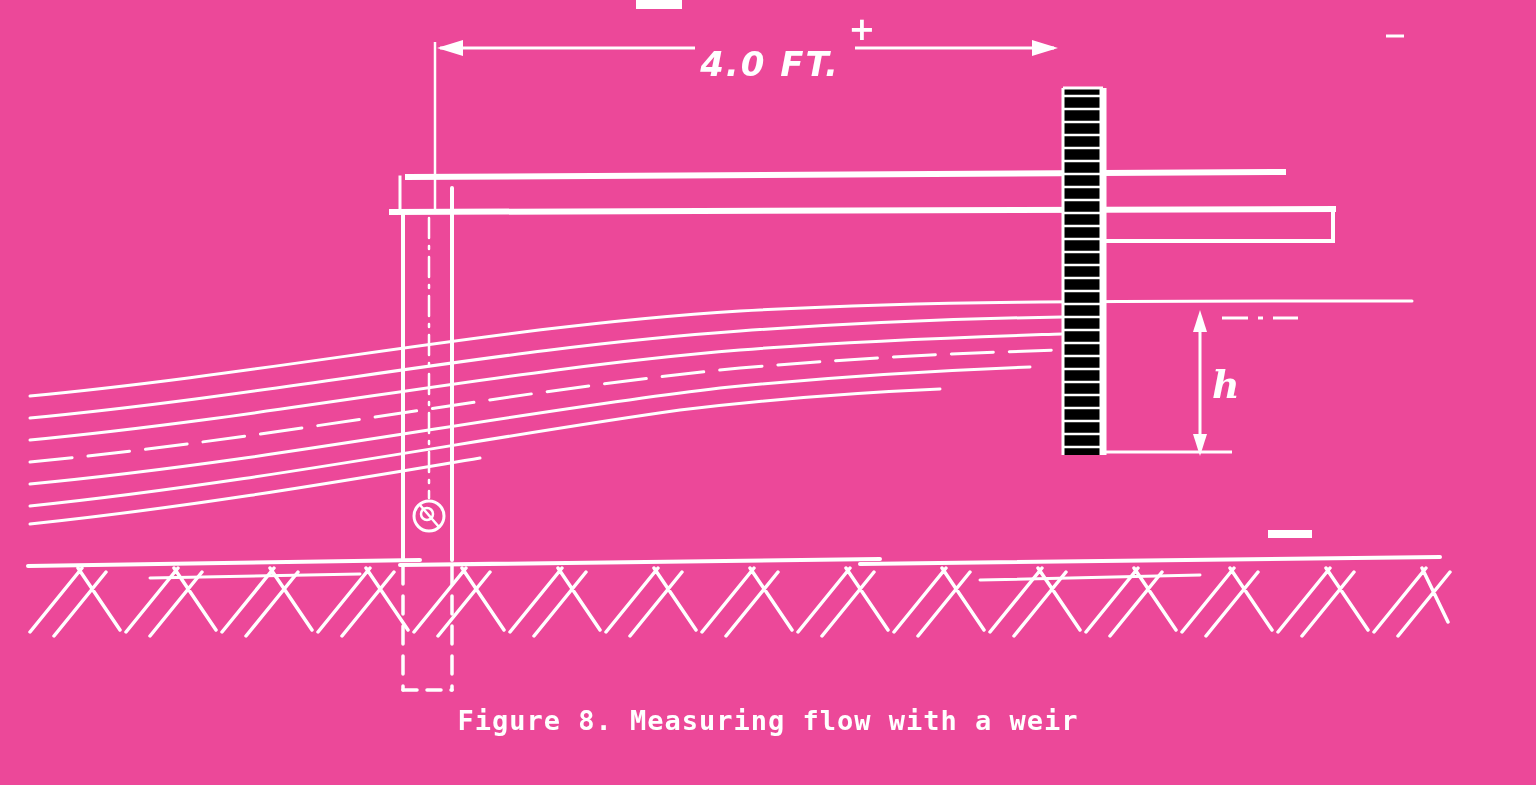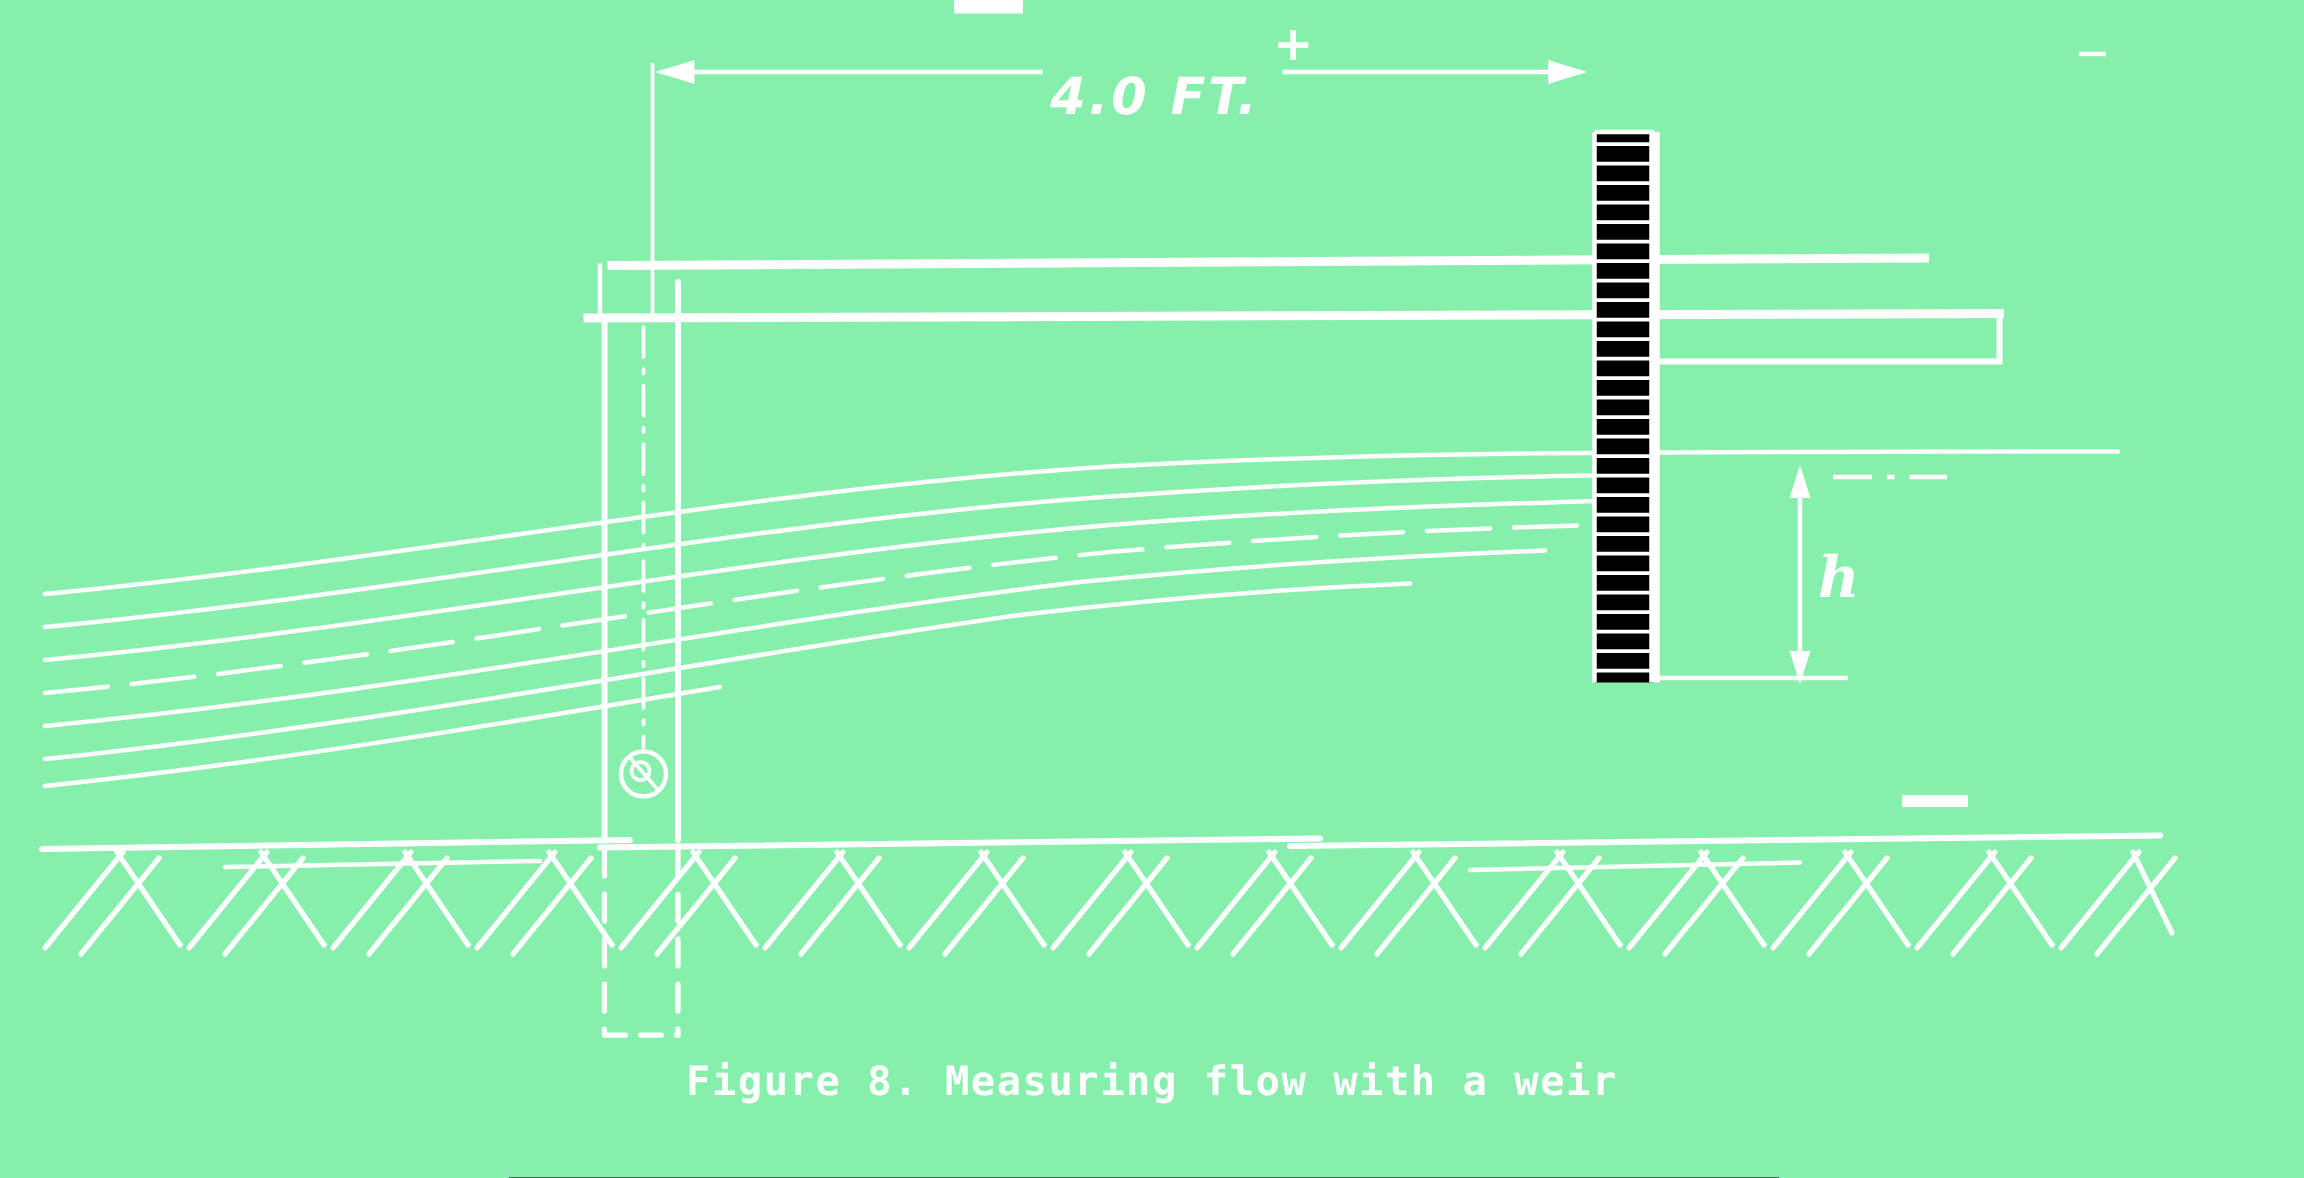--- a/index.html
+++ b/index.html
@@ -8,21 +8,21 @@
     background: #000000;
     width: 1536px;
     height: 785px;
     overflow: hidden;
     font-family: "DejaVu Sans", sans-serif;
   }
   .stage {
     position: relative;
     width: 1536px;
     height: 785px;
-    background: #86efac;
+    background: #ec4899;
   }
   svg { display: block; }
   .dim-label {
     font-family: "DejaVu Sans", sans-serif;
     font-style: italic;
     font-weight: bold;
     font-size: 34px;
     fill: #ffffff;
     letter-spacing: 2px;
   }

